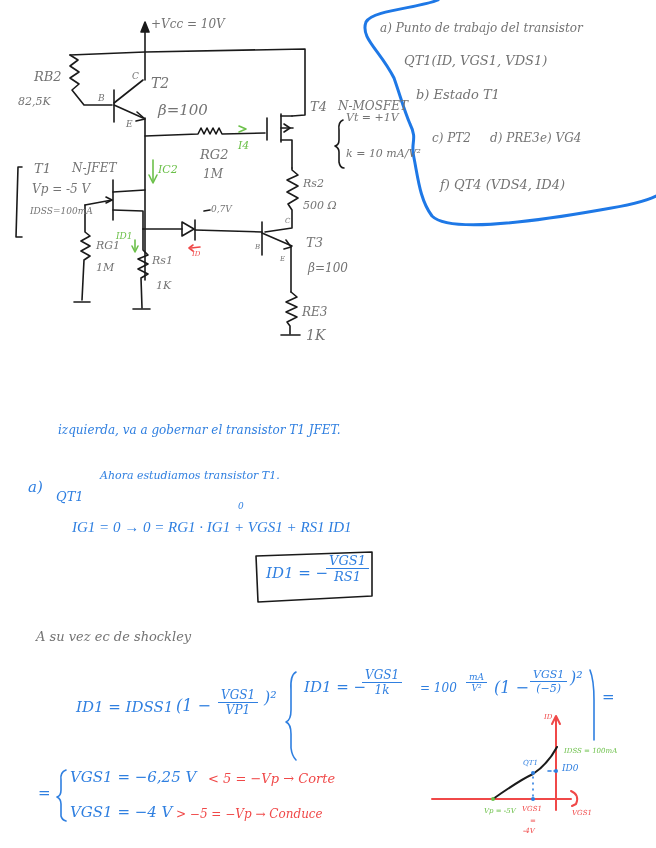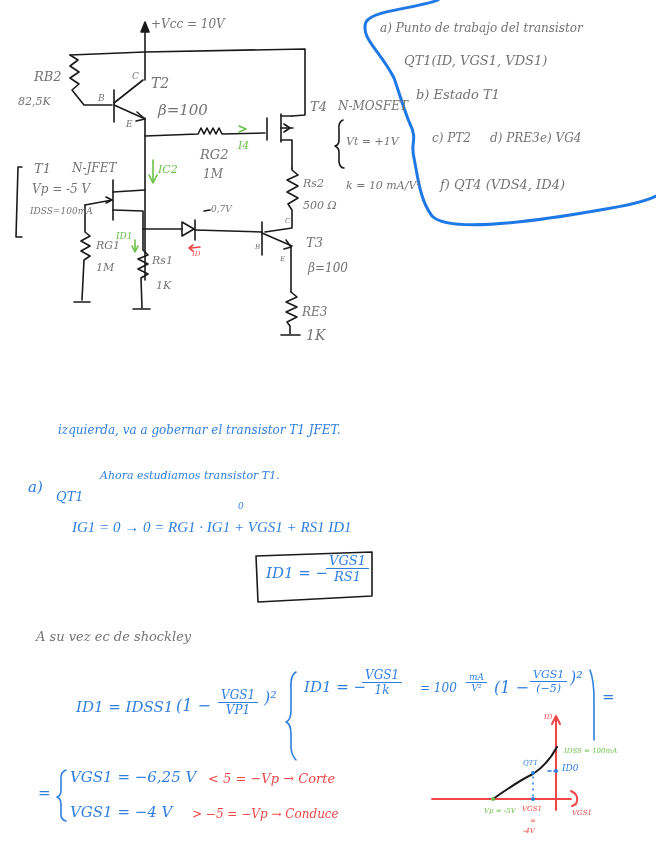--- a/index.html
+++ b/index.html
@@ -139,22 +139,22 @@
   <div class="t k s13" style="left:34px;top:70px;">RB2</div>
   <div class="t k s11" style="left:18px;top:96px;">82,5K</div>
   <div class="t k s9" style="left:98px;top:94px;">B</div>
   <div class="t k s9" style="left:132px;top:72px;">C</div>
   <div class="t k s9" style="left:126px;top:120px;">E</div>
   <div class="t k s14" style="left:151px;top:76px;">T2</div>
   <div class="t k s15" style="left:158px;top:103px;">β=100</div>
 
   <div class="t k s13" style="left:310px;top:100px;">T4</div>
   <div class="t k s12" style="left:338px;top:100px;">N-MOSFET</div>
-  <div class="t k s11" style="left:346px;top:136px;">Vt = +1V</div>
-  <div class="t k s11" style="left:346px;top:148px;margin-top:32px;">k = 10 mA/V²</div>
+  <div class="t k s11" style="left:346px;top:112px;">Vt = +1V</div>
+  <div class="t k s11" style="left:346px;top:148px;">k = 10 mA/V²</div>
 
   <div class="t k s13" style="left:200px;top:148px;">RG2</div>
   <div class="t k s12" style="left:203px;top:168px;">1M</div>
   <div class="t g s11" style="left:238px;top:140px;">I4</div>
   <div class="t g s11" style="left:158px;top:164px;">IC2</div>
 
   <div class="t k s13" style="left:34px;top:162px;">T1</div>
   <div class="t k s12" style="left:72px;top:162px;">N-JFET</div>
   <div class="t k s12" style="left:32px;top:183px;">Vp = -5 V</div>
   <div class="t k s9" style="left:30px;top:207px;">IDSS=100mA</div>
@@ -225,21 +225,21 @@
     <span class="num">VGS1</span>
     <span class="den">(−5)</span>
   </div>
   <div class="t b s16" style="left:570px;top:670px;">)²</div>
   <div class="t b s15" style="left:602px;top:690px;">=</div>
 
   <div class="t b s15" style="left:38px;top:786px;">=</div>
   <div class="t b s15" style="left:70px;top:770px;">VGS1 = −6,25 V</div>
   <div class="t r s13" style="left:208px;top:772px;">&lt; 5 = −Vp → Corte</div>
   <div class="t b s15" style="left:70px;top:805px;">VGS1 = −4 V</div>
-  <div class="t r s12" style="left:176px;top:808px;margin-left:16px;">&gt; −5 = −Vp → Conduce</div>
+  <div class="t r s12" style="left:176px;top:808px;">&gt; −5 = −Vp → Conduce</div>
 
   <div class="t r s8" style="left:544px;top:714px;">ID</div>
   <div class="t g s8" style="left:564px;top:748px;">IDSS = 100mA</div>
   <div class="t b s9" style="left:562px;top:764px;">ID0</div>
   <div class="t b s8" style="left:523px;top:760px;">QT1</div>
   <div class="t g s8" style="left:484px;top:808px;">Vp = -5V</div>
   <div class="t r s8" style="left:522px;top:806px;">VGS1</div>
   <div class="t r s8" style="left:530px;top:818px;">=</div>
   <div class="t r s8" style="left:523px;top:828px;">-4V</div>
   <div class="t r s8" style="left:572px;top:810px;">VGS1</div>

